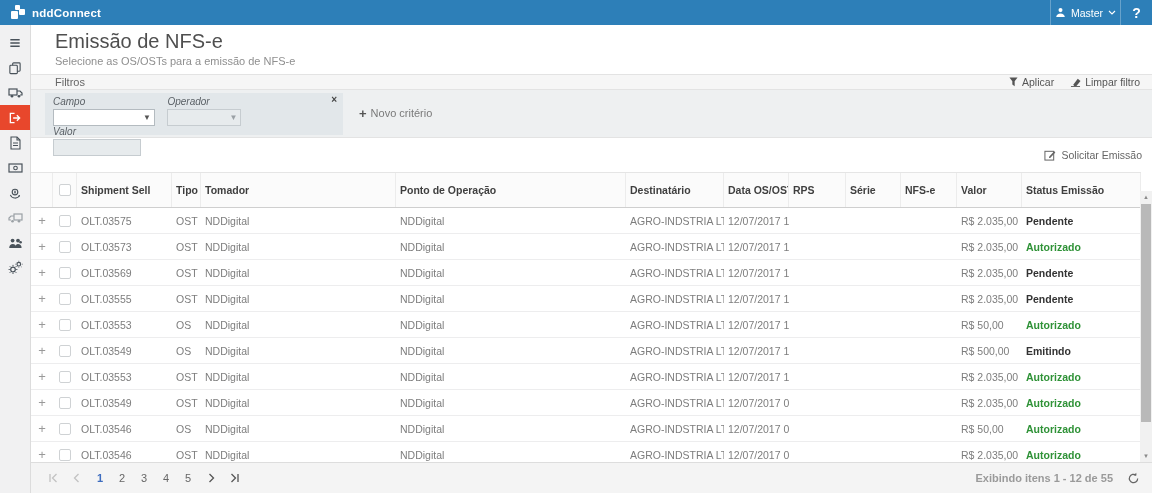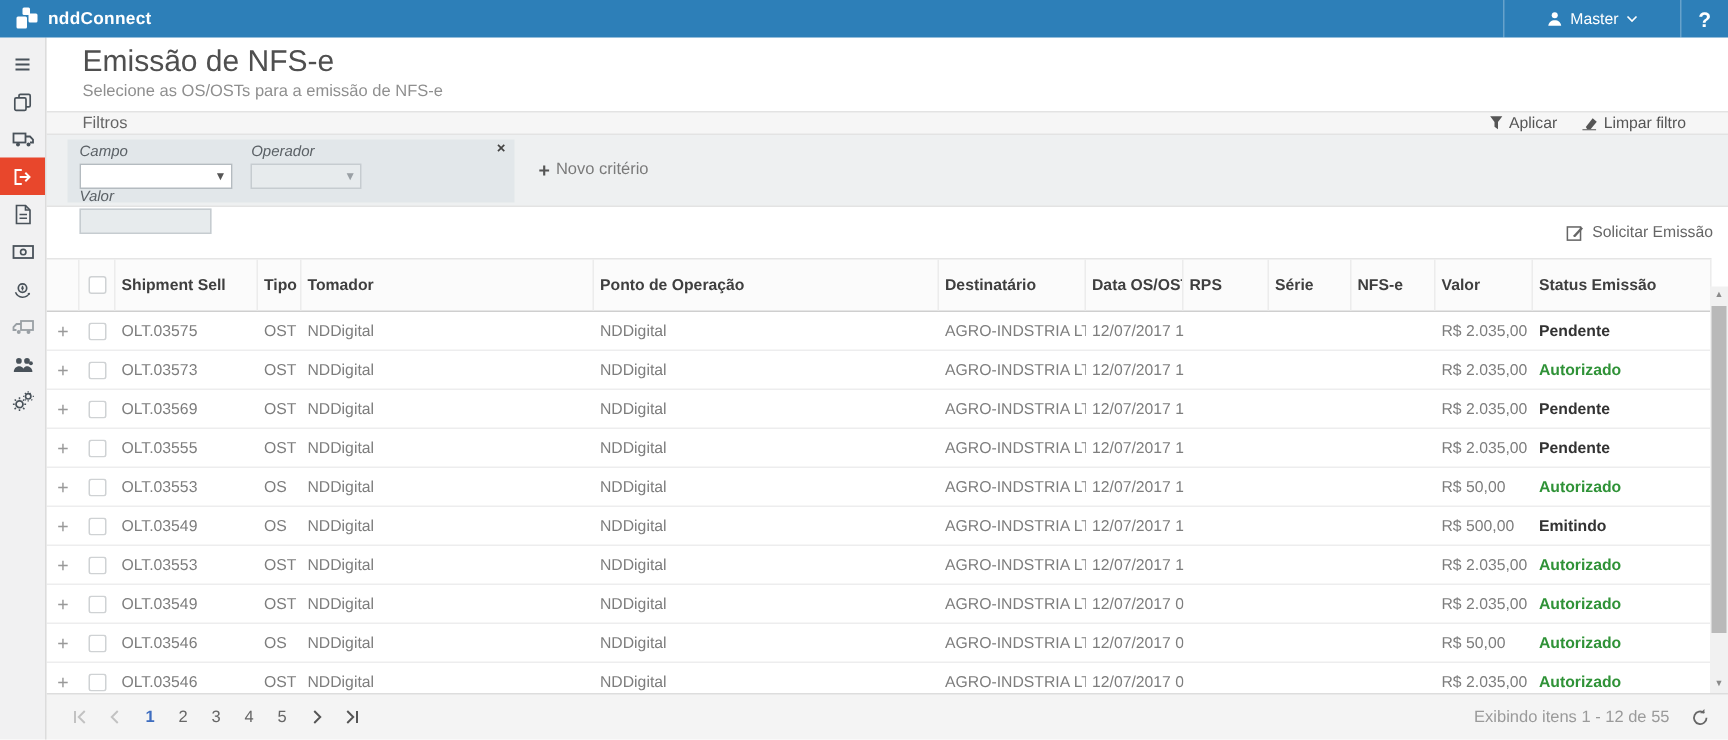--- a/index.html
+++ b/index.html
@@ -12,36 +12,36 @@
 
   
   .topbar { position:absolute; top:0; left:0; right:0; height:25px; background:#2d7fb8; display:flex; align-items:center; z-index:30; }
   .brand { display:flex; align-items:center; gap:6px; padding-left:11px; color:#fff; font-weight:bold; font-size:11.5px; letter-spacing:.2px; }
   .logo { position:relative; width:15px; height:15px; }
   .logo i { position:absolute; background:#fff; border-radius:1px; }
   .logo .s1 { left:0; top:6px; width:7px; height:8px; }
   .logo .s2 { left:8px; top:4px; width:6px; height:6px; }
   .logo .s3 { left:4px; top:0; width:5px; height:5px; }
   .topbar-right { margin-left:auto; display:flex; align-items:stretch; height:100%; }
-  .user-chip { display:flex; align-items:center; gap:5px; color:#fff; font-size:10.5px; padding:0 28px; border-left:1px solid rgba(255,255,255,.28); }
+  .user-chip { display:flex; align-items:center; gap:5px; color:#fff; font-size:10.5px; padding:0 4px; border-left:1px solid rgba(255,255,255,.28); }
   .help-btn { width:32px; display:flex; align-items:center; justify-content:center; color:#fff; font-weight:bold; font-size:14px; border-left:1px solid rgba(255,255,255,.28); cursor:pointer; }
 
   
   .sidebar { position:absolute; top:25px; left:0; width:31px; bottom:0; background:#f1f1f2; border-right:1px solid #dcdcdc; z-index:20; padding-top:5px; }
   .side-item { width:30px; height:25px; display:flex; align-items:center; justify-content:center; color:#49525a; cursor:pointer; }
   .side-item.active { background:#e8472c; color:#fff; }
   .side-item.dim { color:#9aa0a5; }
 
   
   .main { position:absolute; left:31px; top:25px; right:0; bottom:0;border-radius:10px; }
   .page-head { padding:5px 0 0 24px; }
   .page-title { font-size:20px; font-weight:400; color:#4f4f4f; line-height:22px; }
   .page-subtitle { font-size:11px; color:#8f8f8f; margin-top:3px; line-height:13px; }
 
-  .filters-bar { margin-top:6px; height:16px; background:#f6f6f6; border-top:1px solid #e3e3e3; border-bottom:1px solid #e3e3e3; display:flex; align-items:center; font-size:11px; color:#666; padding:0 28px 0 24px; }
+  .filters-bar { margin-top:6px; height:16px; background:#f6f6f6; border-top:1px solid #e3e3e3; border-bottom:1px solid #e3e3e3; display:flex; align-items:center; font-size:11px; color:#666; padding:0 12px 0 24px; }
   .filters-actions { margin-left:auto; display:flex; gap:16px; }
   .mini-action { display:flex; align-items:center; gap:4px; color:#555; cursor:pointer; font-size:10.5px; }
 
   .filter-panel { height:48px; background:#eef0f1; border-bottom:1px solid #e3e3e3; display:flex; align-items:flex-start; }
   .criteria-card { margin:3px 0 0 14px; width:298px; height:42px; background:#e2e7ea; position:relative; padding:3px 8px; }
   .fgroup { display:inline-block; vertical-align:top; margin-right:8px; }
   .flabel { font-size:10px; color:#5b6166; margin-bottom:2px;font-style:italic; }
   .fselect { height:17px; background:#fff; border:1px solid #b4bbc0; display:flex; align-items:center; justify-content:flex-end; padding:0 3px; cursor:pointer; }
   .fselect .arr { font-size:8px; color:#555; }
   .fselect.disabled { background:#e7ebed; border-color:#c6ccd0; }
@@ -79,21 +79,21 @@
   .vs-up { top:0; } .vs-down { bottom:0; }
   .vs-thumb { position:absolute; left:1px; top:13px; width:10px; height:218px; background:#b9b9b9; cursor:pointer; }
 
   
   .footer { position:absolute; left:0; right:0; bottom:0; height:31px; background:#f4f4f4; border-top:1px solid #ddd; display:flex; align-items:center; padding:0 12px 0 10px; font-size:11px; color:#666; }
   .pager { display:flex; align-items:center; }
   .pbtn { width:24px; height:20px; display:flex; align-items:center; justify-content:center; cursor:pointer; color:#555; }
   .pbtn.disabled { color:#c2c2c2; cursor:default; }
   .page { width:22px; height:20px; display:flex; align-items:center; justify-content:center; color:#666; cursor:pointer; }
   .page.active { color:#3e6dbf; font-weight:bold; }
-  .footer-right { margin-left:auto; display:flex; align-items:center; gap:14px; }
+  .footer-right { margin-left:auto; display:flex; align-items:center; gap:14px;font-weight:bold; }
   .summary { color:#9a9a9a; }
   .refresh { color:#666; cursor:pointer; }
 </style>
 </head>
 <body>
 
 <div class="topbar">
   <div class="brand">
     <span class="logo">
         <i class="s1"></i>

